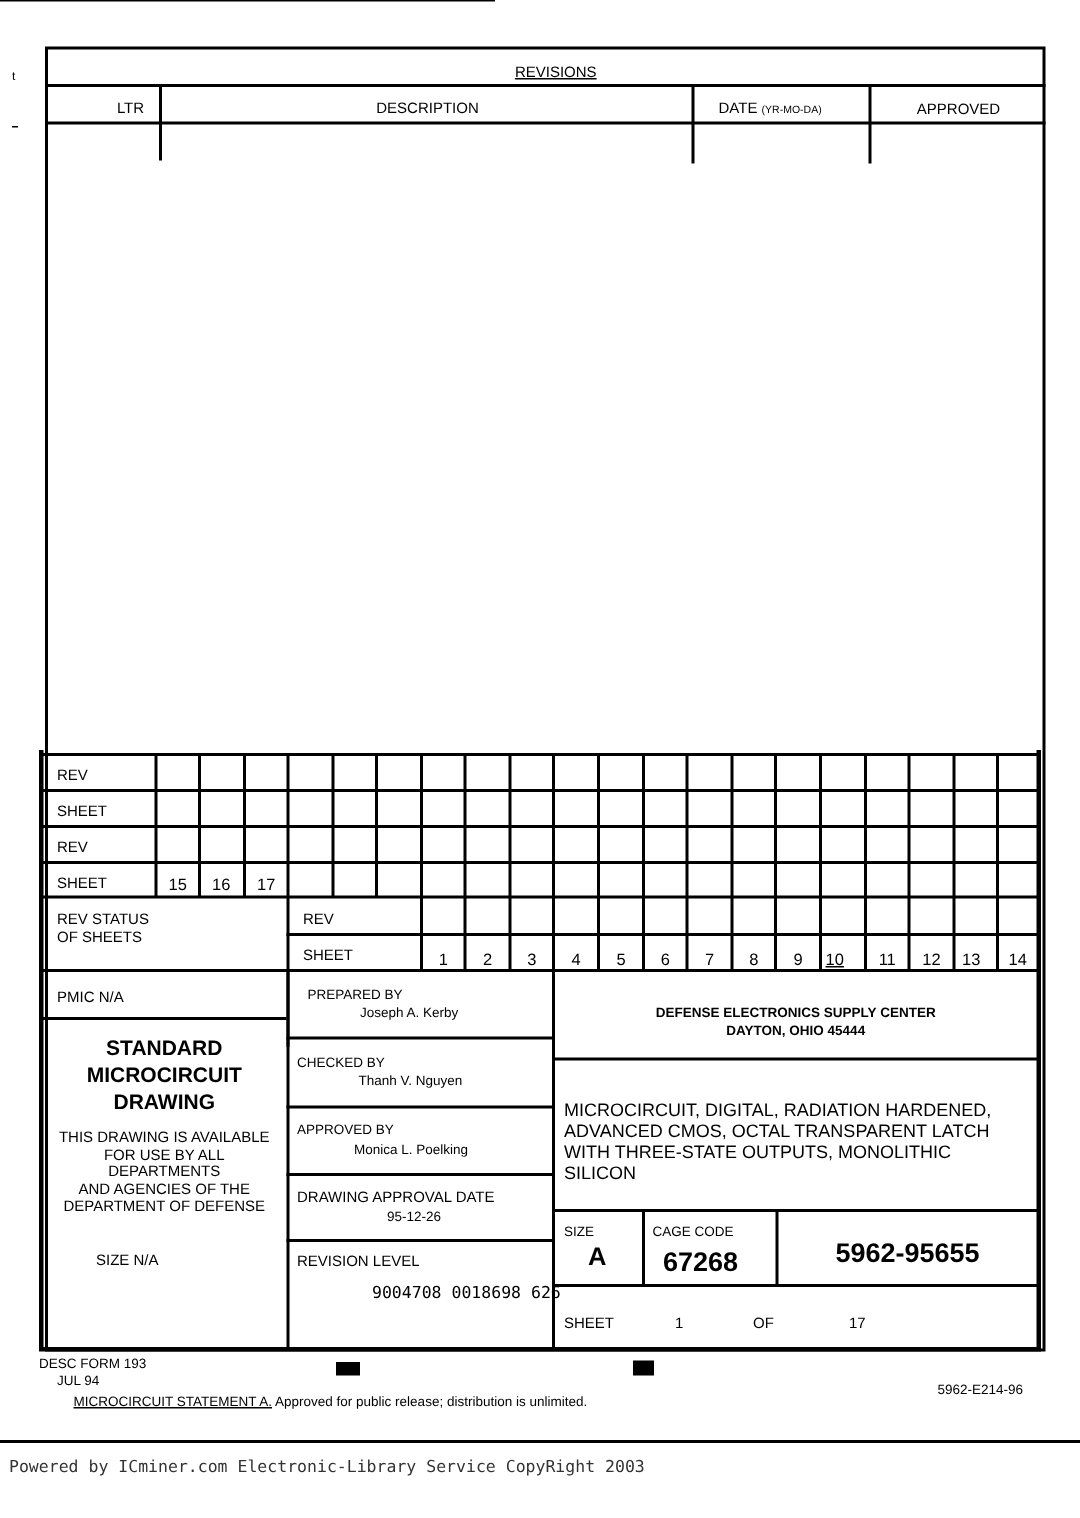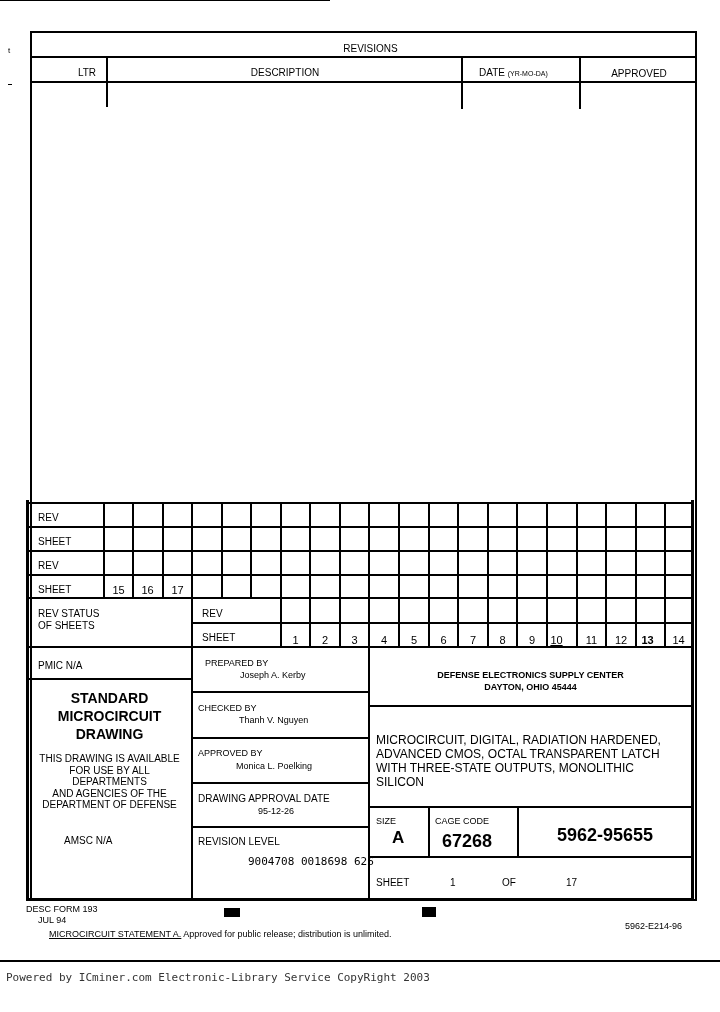--- a/index.html
+++ b/index.html
@@ -16,21 +16,21 @@
 </style>
 </head>
 <body>
 
 <div class="hl" style="left:0;top:0;width:330px;height:1px;"></div>
 <div class="abs" style="left:8px;top:46px;font-size:8px;">t</div>
 <div class="abs" style="left:8px;top:84px;width:4px;height:1px;background:#000;"></div>
 
 <div class="box" style="left:30px;top:31px;width:667px;height:870px;"></div>
 
-<div class="t c" style="left:30px;top:43px;width:681px;">REVISIONS</div>
+<div class="t c" style="left:30px;top:43px;width:681px;text-decoration:underline;">REVISIONS</div>
 <div class="hl" style="left:30px;top:56px;width:667px;"></div>
 
 <div class="t c" style="left:32px;top:67px;width:74px;padding-left:18px;">LTR</div>
 <div class="t c" style="left:108px;top:67px;width:354px;">DESCRIPTION</div>
 <div class="t" style="left:479px;top:67px;">
   <span>DATE</span>
   <span style="font-size:7px;">(YR-MO-DA)</span>
 </div>
 <div class="t c" style="left:582px;top:68px;width:114px;">APPROVED</div>
 <div class="hl" style="left:30px;top:81px;width:667px;"></div>
@@ -94,35 +94,35 @@
   <div class="cell" style="left:340px;top:633px;width:29px;">3</div>
   <div class="cell" style="left:369px;top:633px;width:30px;">4</div>
   <div class="cell" style="left:399px;top:633px;width:30px;">5</div>
   <div class="cell" style="left:429px;top:633px;width:29px;">6</div>
   <div class="cell" style="left:458px;top:633px;width:30px;">7</div>
   <div class="cell" style="left:488px;top:633px;width:29px;">8</div>
   <div class="cell" style="left:517px;top:633px;width:30px;">9</div>
   <div class="cell" style="left:547px;top:633px;width:19px;text-decoration:underline;">10</div>
   <div class="cell" style="left:577px;top:633px;width:29px;">11</div>
   <div class="cell" style="left:606px;top:633px;width:30px;">12</div>
-  <div class="cell" style="left:636px;top:633px;width:23px;font-weight:bold;">13</div>
+  <div class="cell" style="left:636px;top:633px;width:23px;">13</div>
   <div class="cell" style="left:665px;top:633px;width:27px;">14</div>
 </div>
 
 <div class="t" style="left:38px;top:660px;">PMIC N/A</div>
 <div class="hl" style="left:28px;top:678px;width:163px;"></div>
 <div class="t c b" style="left:28px;top:690px;width:163px;font-size:14px;line-height:17px;">STANDARD</div>
 <div class="t c b" style="left:28px;top:708px;width:163px;font-size:14px;line-height:17px;">MICROCIRCUIT</div>
 <div class="t c b" style="left:28px;top:726px;width:163px;font-size:14px;line-height:17px;">DRAWING</div>
 <div class="t c" style="left:28px;top:753px;width:163px;">THIS DRAWING IS AVAILABLE</div>
 <div class="t c" style="left:28px;top:765px;width:163px;">FOR USE BY ALL</div>
 <div class="t c" style="left:28px;top:776px;width:163px;">DEPARTMENTS</div>
 <div class="t c" style="left:28px;top:788px;width:163px;">AND AGENCIES OF THE</div>
 <div class="t c" style="left:28px;top:799px;width:163px;">DEPARTMENT OF DEFENSE</div>
-<div class="t" style="left:64px;top:835px;">AMSC N/A</div>
+<div class="t" style="left:64px;top:835px;">SIZE N/A</div>
 
 <div class="vl" style="left:191px;top:646px;height:254px;"></div>
 <div class="t" style="left:205px;top:657px;font-size:9px;">PREPARED BY</div>
 <div class="t" style="left:240px;top:669px;font-size:9px;">Joseph A. Kerby</div>
 <div class="hl" style="left:191px;top:691px;width:178px;"></div>
 <div class="t" style="left:198px;top:702px;font-size:9px;">CHECKED BY</div>
 <div class="t" style="left:239px;top:714px;font-size:9px;">Thanh V. Nguyen</div>
 <div class="hl" style="left:191px;top:737px;width:178px;"></div>
 <div class="t" style="left:198px;top:747px;font-size:9px;">APPROVED BY</div>
 <div class="t" style="left:236px;top:760px;font-size:9px;">Monica L. Poelking</div>

